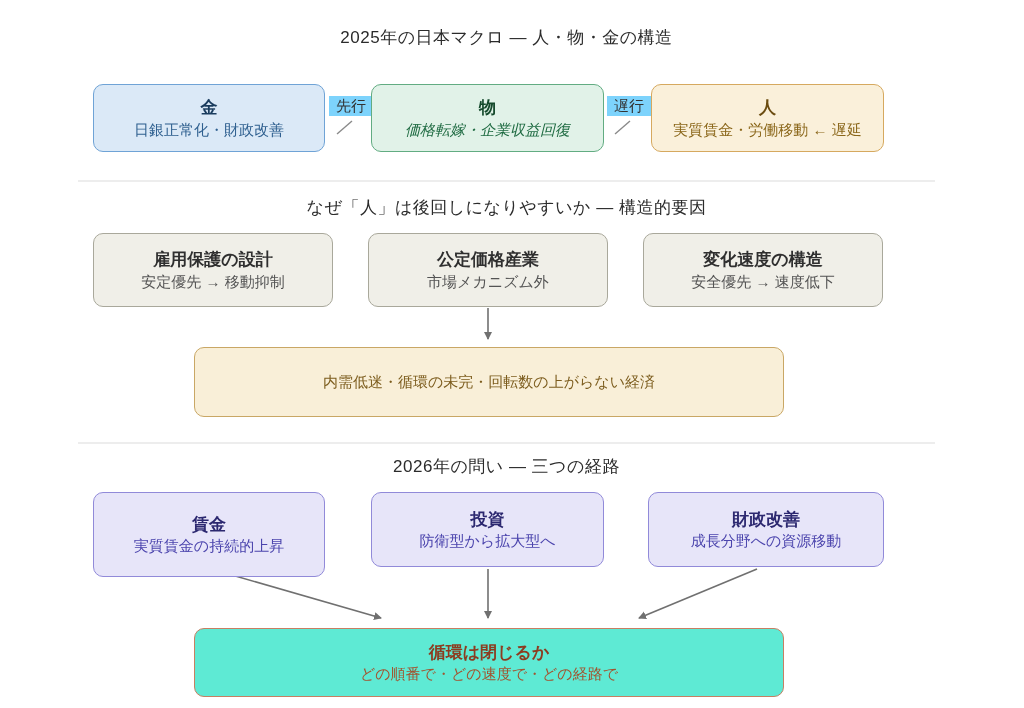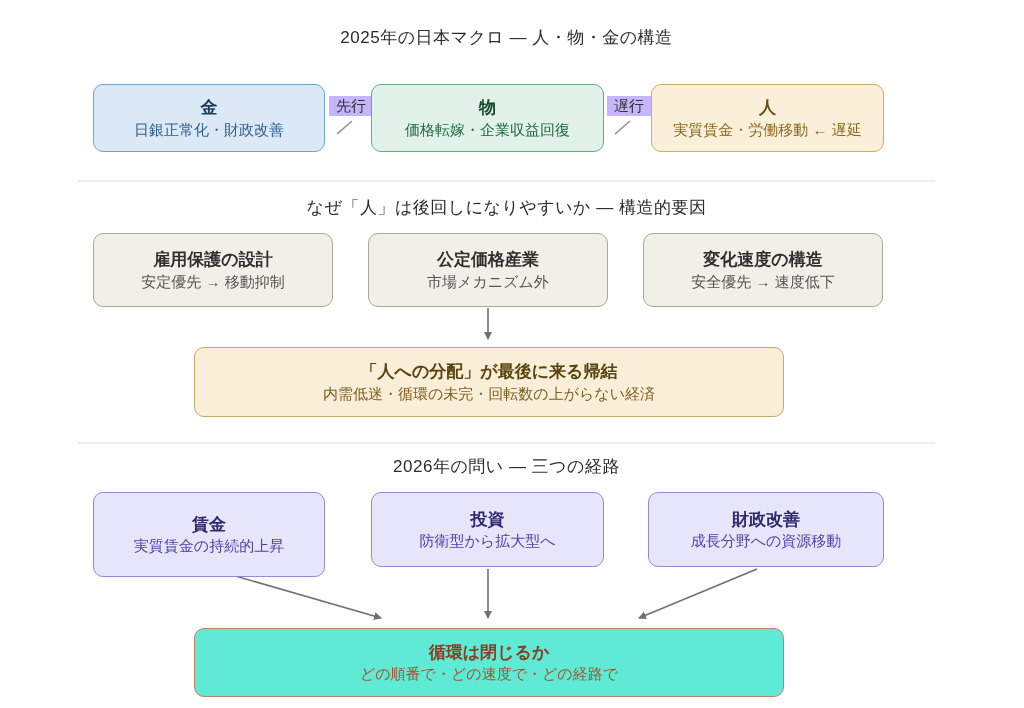--- a/index.html
+++ b/index.html
@@ -15,34 +15,34 @@
   .node{
     position:absolute;box-sizing:border-box;border-radius:10px;border:1.5px solid;
     display:flex;flex-direction:column;justify-content:center;align-items:center;
     text-align:center;gap:3px;padding:4px 8px;
   }
   .node .t{font-size:17px;font-weight:bold;line-height:1.15;}
   .node .s{font-size:15px;line-height:1.15;}
   .money{background:#dbe9f7;border-color:#6fa3d6;}
   .money .t{color:#1a3c5e;} .money .s{color:#2e5f8f;}
   .goods{background:#e1f2e8;border-color:#62ac82;}
-  .goods .t{color:#154a2c;} .goods .s{color:#1f6b42;}
+  .goods .t{color:#154a2c;} .goods .s{color:#1f6b42;font-style:italic;}
   .people{background:#faf0da;border-color:#d6a95f;}
   .people .t{color:#6b4c10;} .people .s{color:#8a6619;}
   .gray{background:#f0efe8;border-color:#a9a89b;}
   .gray .t{color:#2f2f2f;} .gray .s{color:#545454;}
   .consequence{background:#f9efd8;border-color:#c9a765;}
   .consequence .t{color:#5a420f;} .consequence .s{color:#7c5c1d;}
   .purple{background:#e7e5f9;border-color:#918ad9;}
   .purple .t{color:#2c2870;} .purple .s{color:#4b44ad;}
   .cycle{background:#5eead4;border-color:#c77f62;}
   .cycle .t{color:#8c3c20;} .cycle .s{color:#a2532f;}
   .elabel{
     position:absolute;font-size:15px;color:#333333;text-align:center;
-    background:#c4b5fd;padding:0 2px;line-height:1.3;
+    background:#7dd3fc;padding:0 2px;line-height:1.3;
   }
   svg.overlay{position:absolute;left:0;top:0;pointer-events:none;}
 </style>
 </head>
 <body>
 
 <div class="canvas">
 
   <svg class="overlay" width="1024" height="708" aria-hidden="true">
     <defs>
@@ -95,21 +95,20 @@
     <div class="t">雇用保護の設計</div>
     <div class="s">安定優先 → 移動抑制</div>
   </div>
 
   <div class="node gray" style="left:643px;top:233px;width:240px;height:74px">
     <div class="t">変化速度の構造</div>
     <div class="s">安全優先 → 速度低下</div>
   </div>
 
   <div class="node consequence" style="left:194px;top:347px;width:590px;height:70px">
-    <div class="t">「人への分配」が最後に来る帰結</div>
     <div class="s">内需低迷・循環の未完・回転数の上がらない経済</div>
   </div>
 
   <div class="divider" style="top:442px"></div>
 
   <div class="stitle" style="top:455px">2026年の問い — 三つの経路</div>
 
   <div class="node purple" style="left:93px;top:492px;width:232px;height:85px">
     <div class="t">賃金</div>
     <div class="s">実質賃金の持続的上昇</div>

